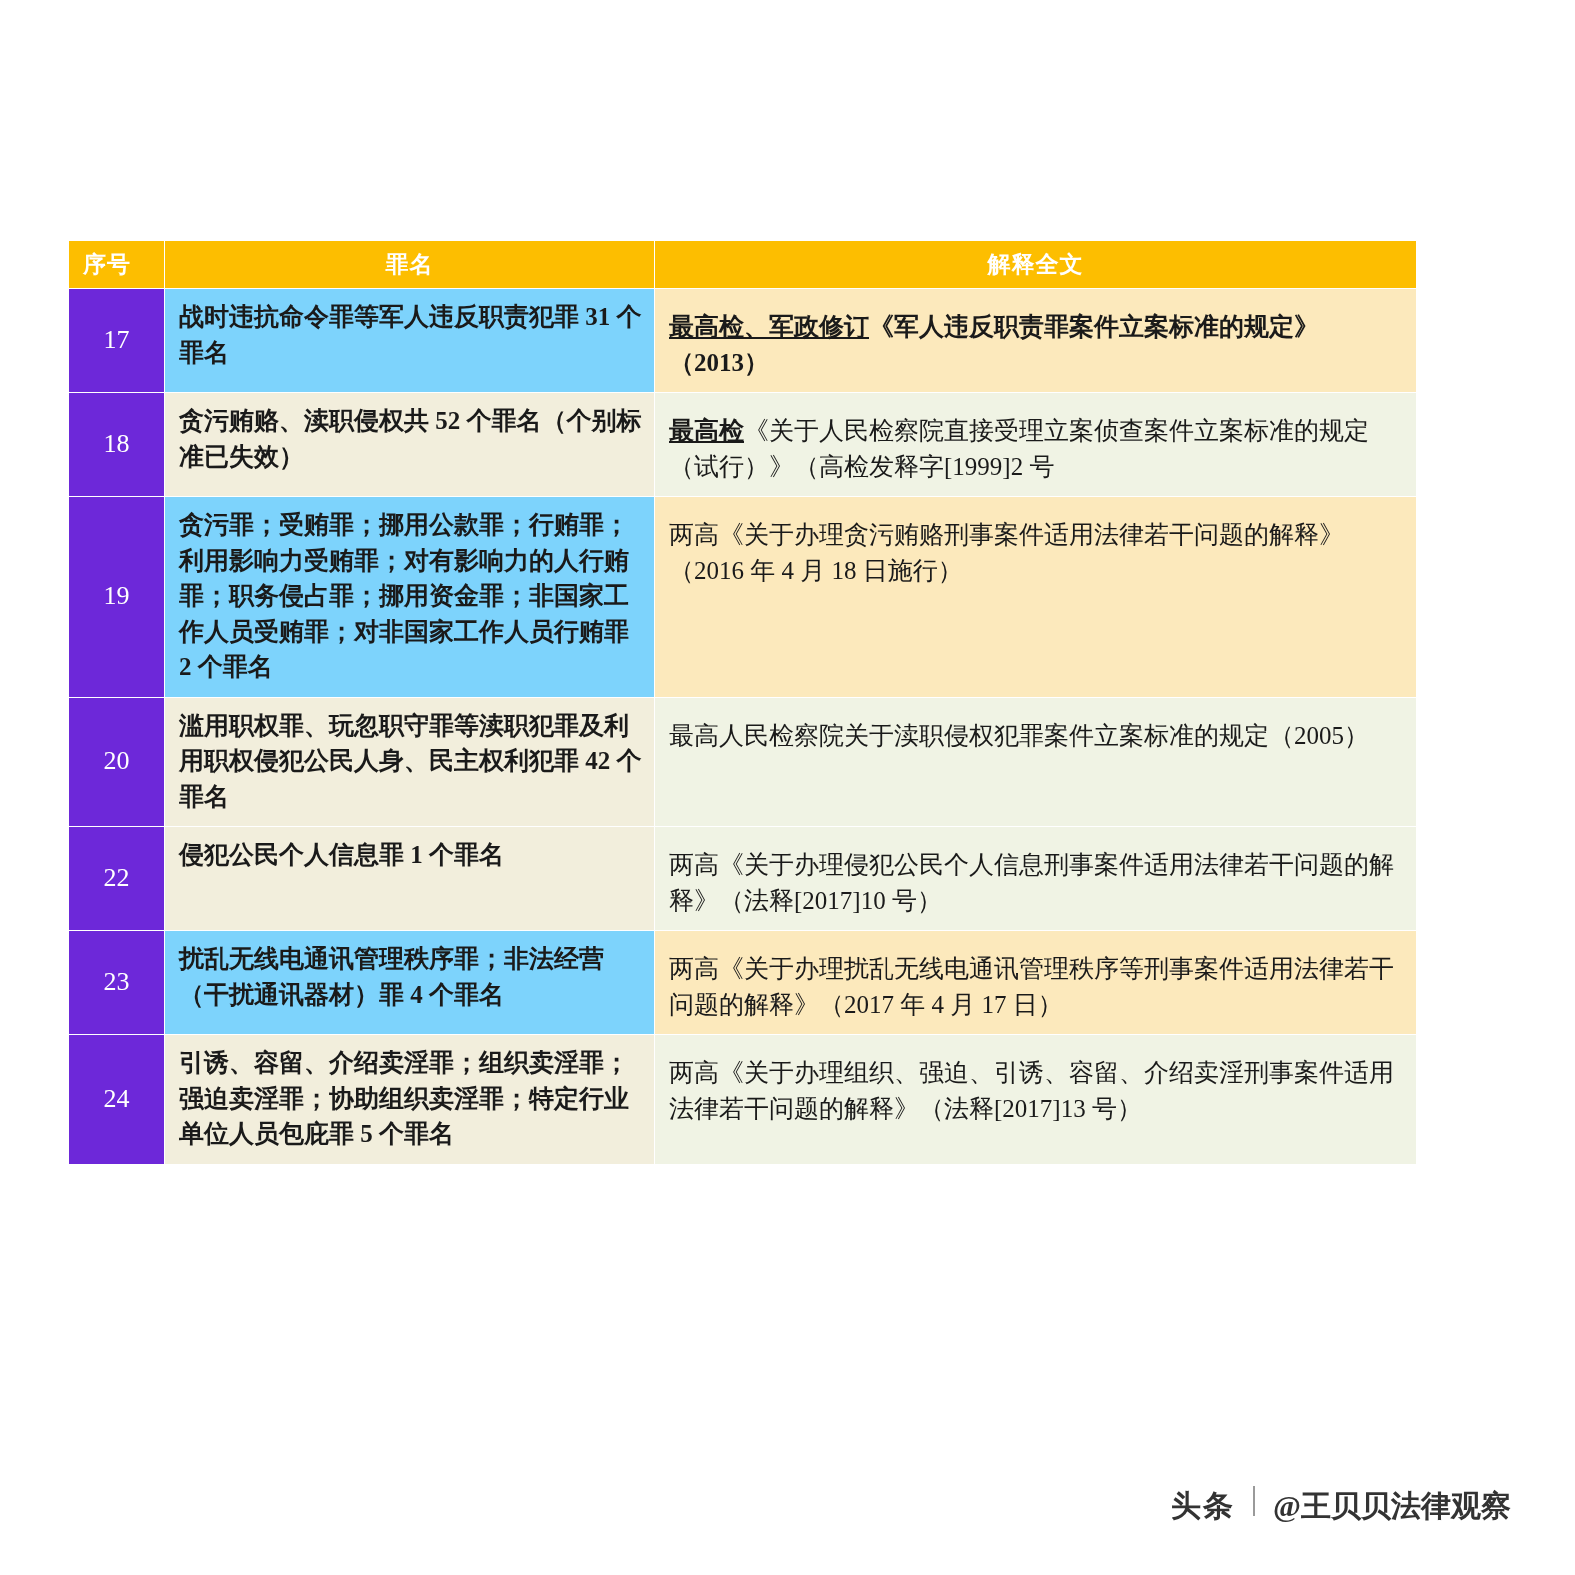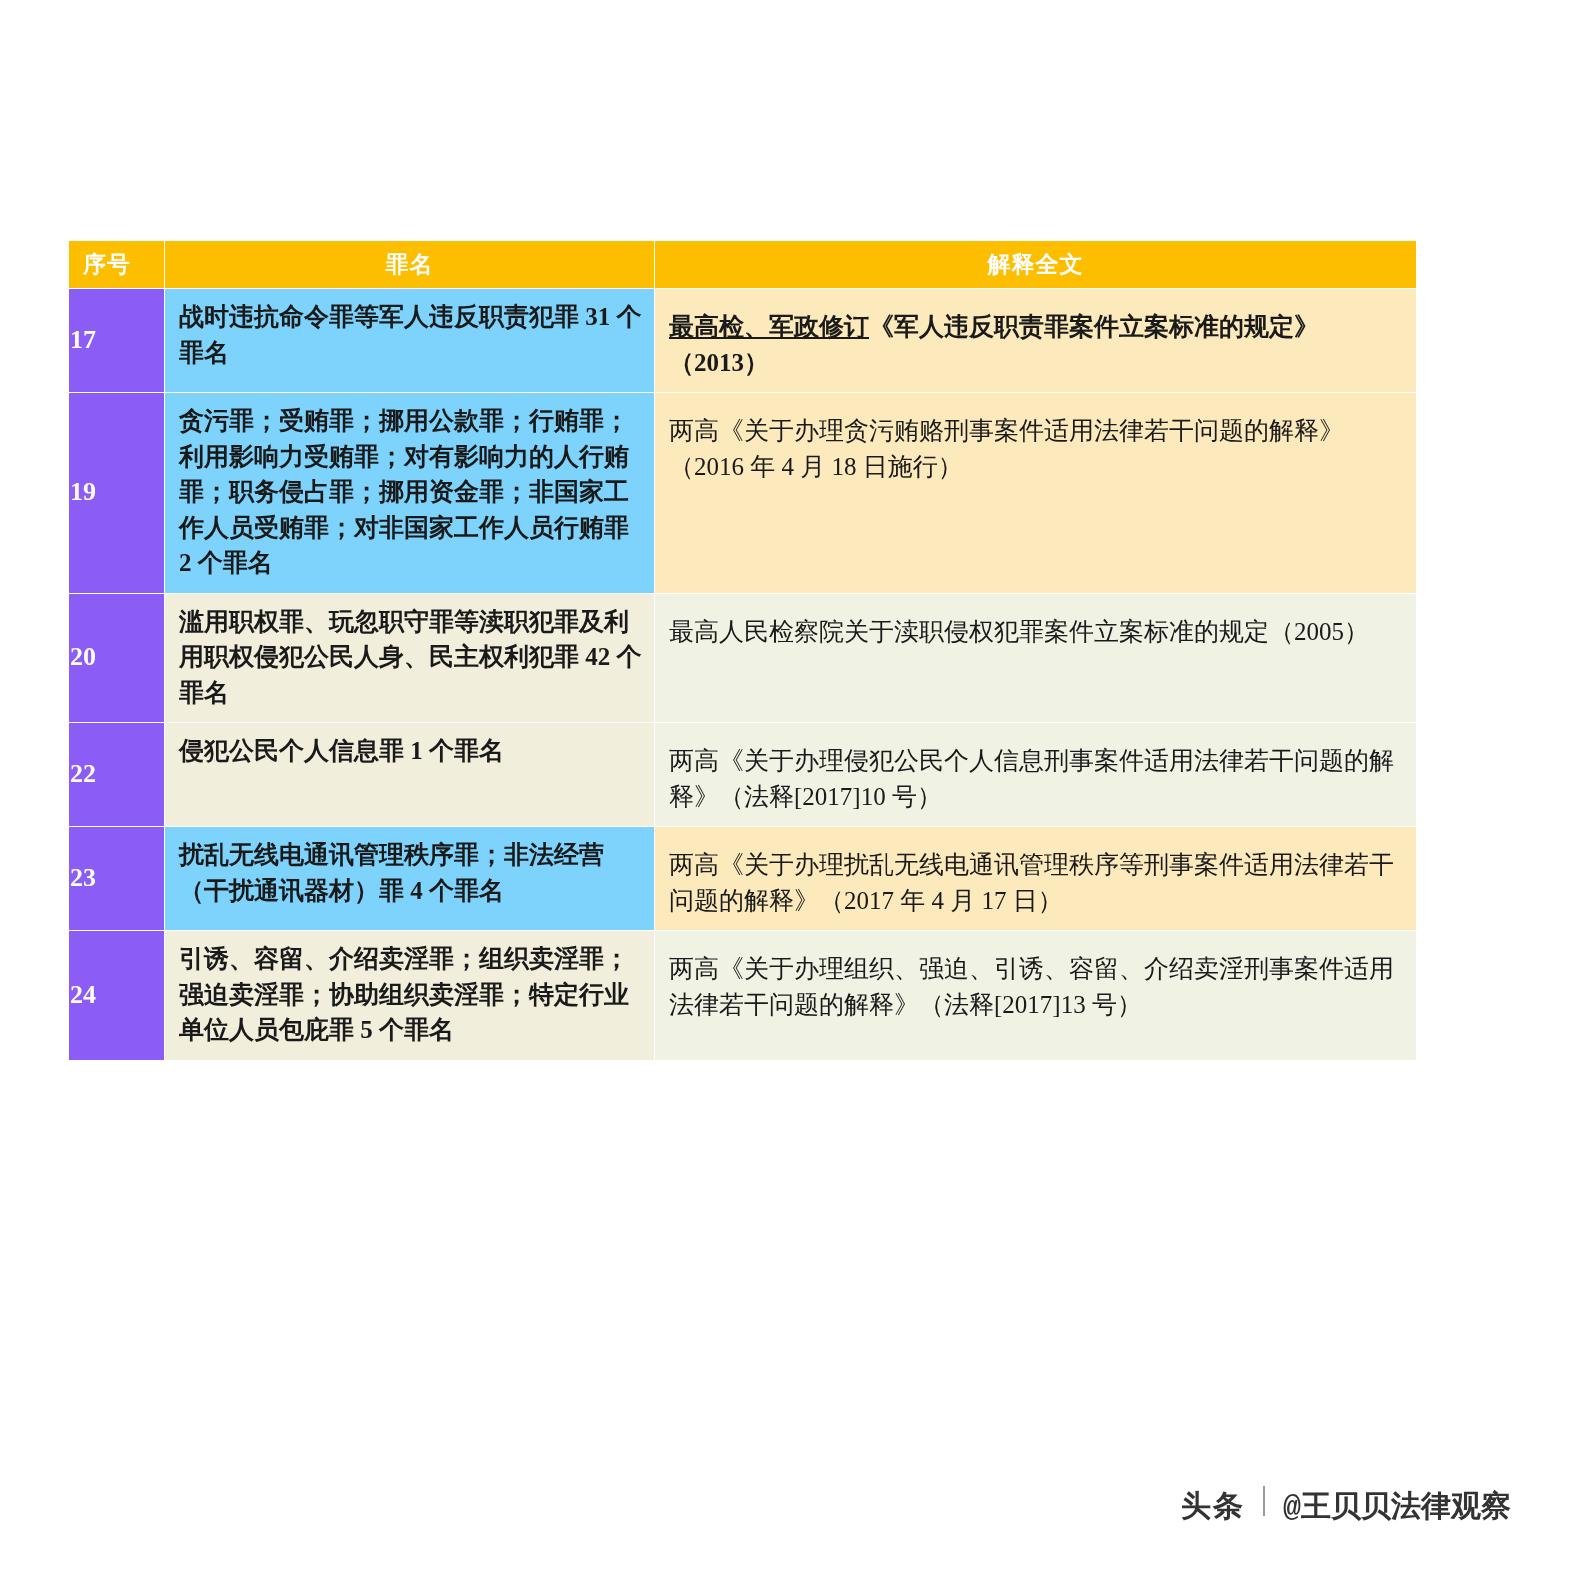--- a/index.html
+++ b/index.html
@@ -45,23 +45,24 @@
   }
   thead th.th-idx { text-align: left; padding-left: 14px; }
 
   tbody td {
     border: 1px solid #ffffff;
     vertical-align: top;
     font-size: 25px;
     line-height: 1.42;
   }
   td.idx {
-    background: #8b5cf6;
+    background: #6d28d9;
     color: #ffffff;
-    font-weight: bold;
+    font-weight: normal;
+    text-align: center;
     vertical-align: middle;
     font-size: 26px;
   }
   td.name {
     background: #7dd3fc;
     color: #1a1a1a;
     font-weight: bold;
     padding: 10px 12px 12px 14px;
   }
   td.doc {
@@ -77,21 +78,21 @@
 
   .watermark {
     position: absolute;
     right: 64px;
     bottom: 48px;
     display: flex;
     align-items: flex-start;
     gap: 18px;
     color: #333333;
     font-size: 30px;
-    font-family: Liberation Mono, monospace;
+    font-family: Liberation Serif, serif;
     font-weight: bold;
     white-space: nowrap;
   }
   .watermark .wm-logo {
     font-size: 30px;
     font-weight: bold;
     color: #333333;
     letter-spacing: 2px;
   }
   .watermark .wm-sep {
@@ -120,20 +121,25 @@
       </tr>
     </thead>
     <tbody>
 
       <tr>
         <td class="idx">17</td>
         <td class="name">战时违抗命令罪等军人违反职责犯罪 31 个罪名</td>
         <td class="doc"><span class="u">最高检、军政修订</span><span class="b">《军人违反职责罪案件立案标准的规定》（2013）</span><span></span></td>
       </tr>
 
+      <tr class="alt">
+        <td class="idx">18</td>
+        <td class="name">贪污贿赂、渎职侵权共 52 个罪名（个别标准已失效）</td>
+        <td class="doc"><span class="u">最高检</span><span class="b"></span><span>《关于人民检察院直接受理立案侦查案件立案标准的规定（试行）》（高检发释字[1999]2 号</span></td>
+      </tr>
 
       <tr>
         <td class="idx">19</td>
         <td class="name">贪污罪；受贿罪；挪用公款罪；行贿罪；利用影响力受贿罪；对有影响力的人行贿罪；职务侵占罪；挪用资金罪；非国家工作人员受贿罪；对非国家工作人员行贿罪 2 个罪名</td>
         <td class="doc"><span class="u"></span><span class="b"></span><span>两高《关于办理贪污贿赂刑事案件适用法律若干问题的解释》（2016 年 4 月 18 日施行）</span></td>
       </tr>
 
       <tr class="alt">
         <td class="idx">20</td>
         <td class="name">滥用职权罪、玩忽职守罪等渎职犯罪及利用职权侵犯公民人身、民主权利犯罪 42 个罪名</td>

